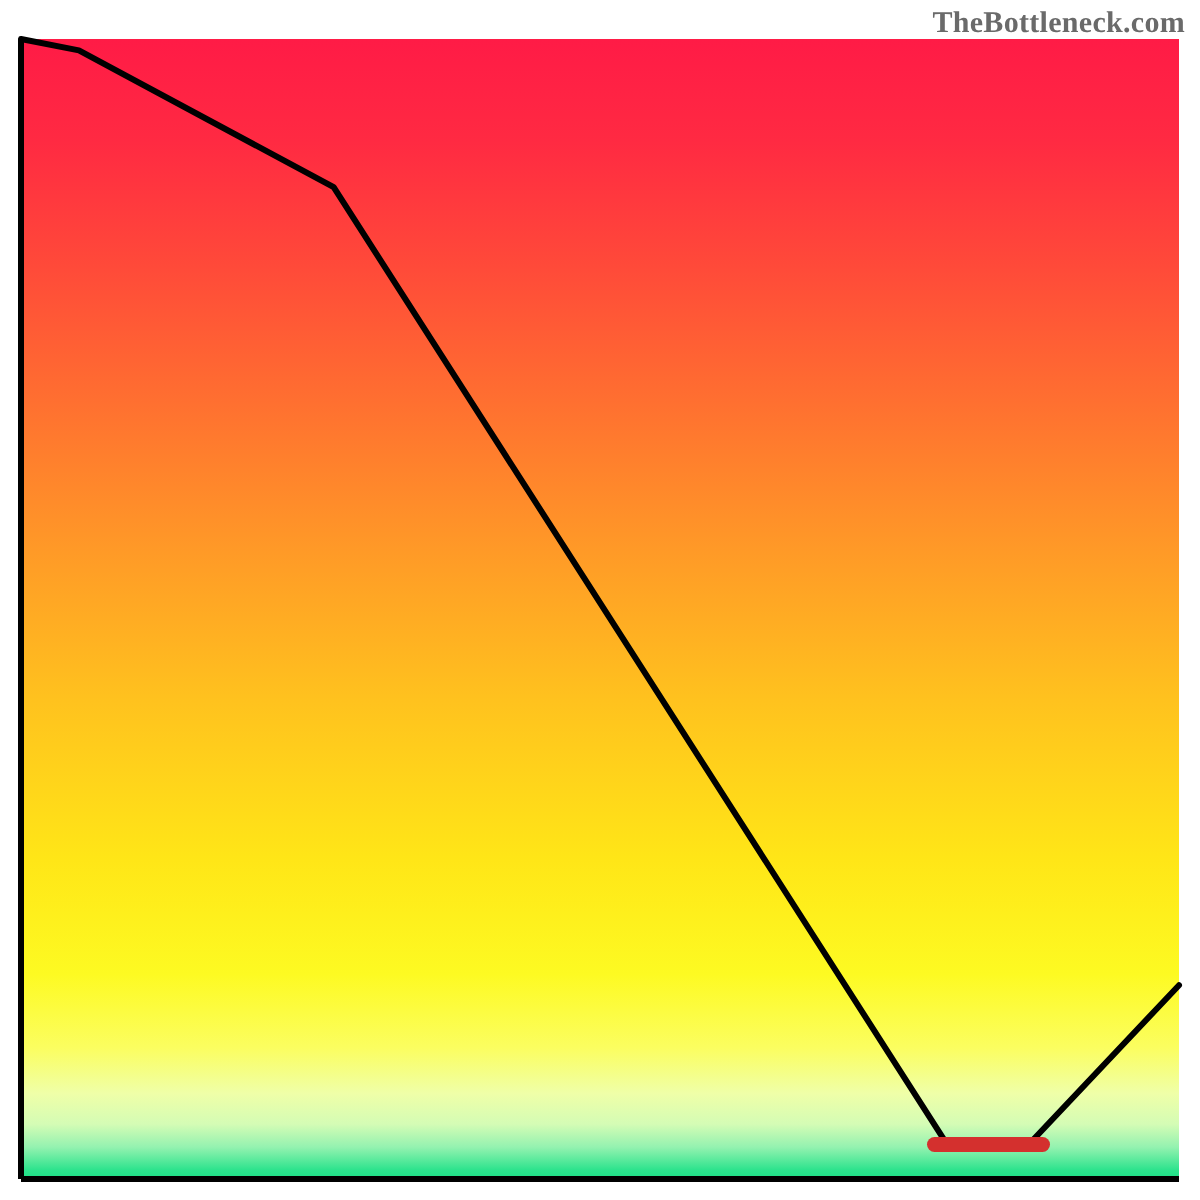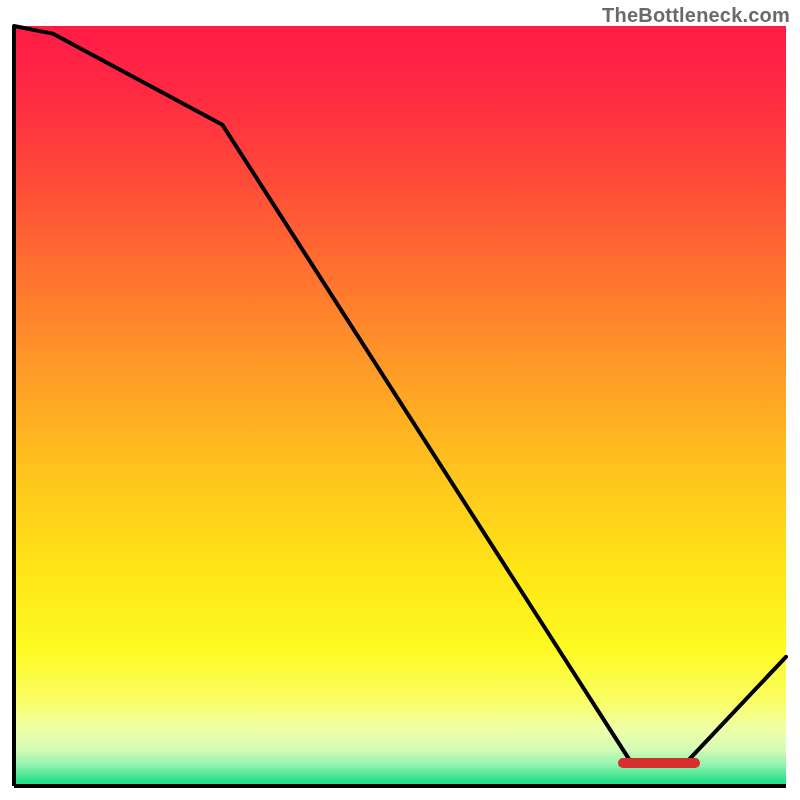--- a/index.html
+++ b/index.html
@@ -13,20 +13,21 @@
   }
   .watermark {
     position: absolute;
     top: 4px;
     right: 10px;
     font-size: 20px;
     font-weight: 600;
     color: #6a6a6a;
     z-index: 10;
     letter-spacing: 0.2px;
+    font-family: Liberation Serif, serif;
   }
   .marker {
     position: absolute;
     width: 82px;
     height: 10px;
     border-radius: 5px;
     z-index: 9;
   }
   svg {
     position: absolute;

